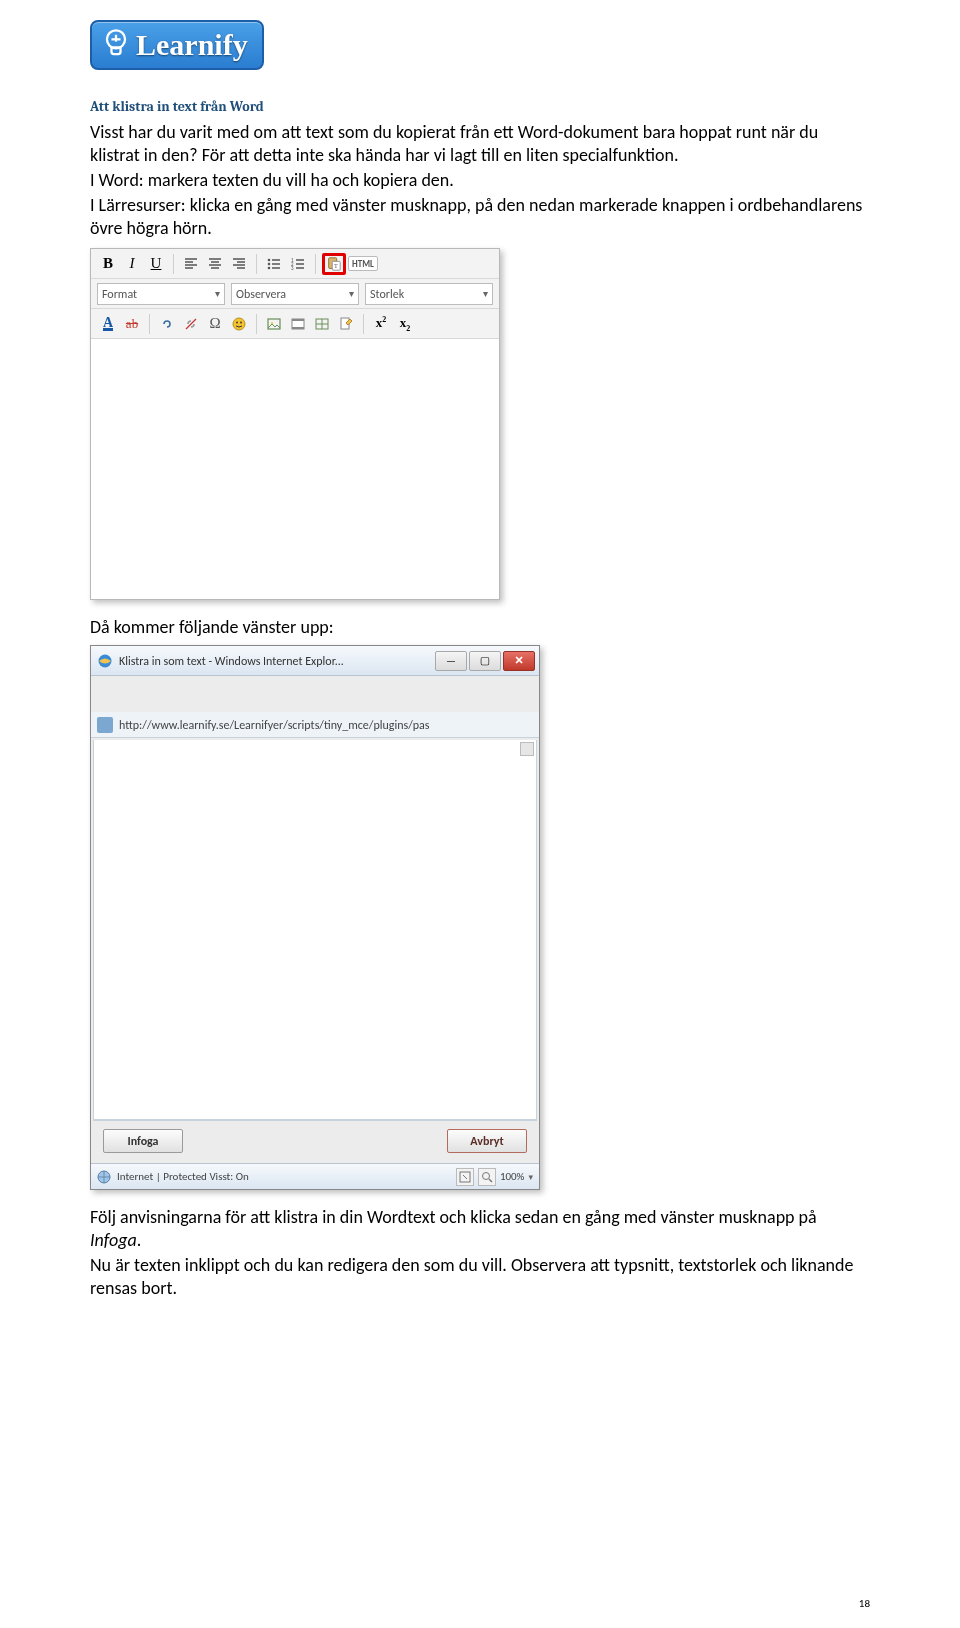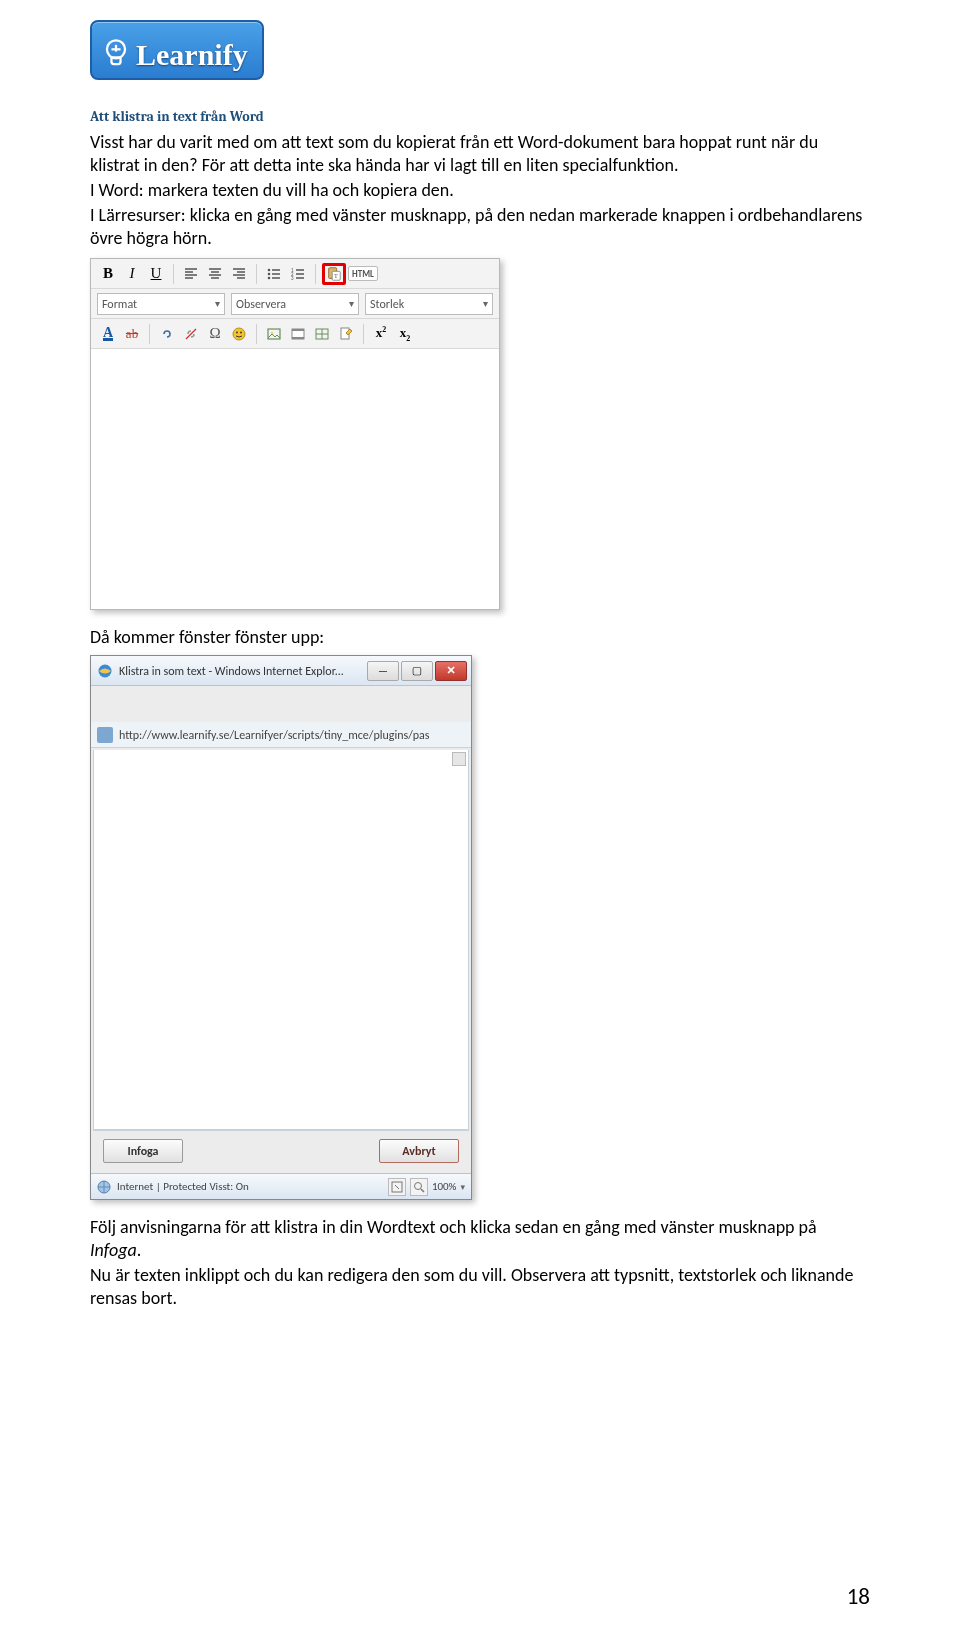--- a/index.html
+++ b/index.html
@@ -14,21 +14,21 @@
   }
   .page { padding: 20px 90px 0 90px; }
 
   
   .logo {
     display: inline-flex;
     align-items: center;
     background: linear-gradient(#4aa0e8, #2a7dd0);
     border: 2px solid #1c5fa8;
     border-radius: 8px;
-    padding: 16px 14px 6px 10px;
+    padding: 6px 14px 6px 10px;
     margin-bottom: 28px;
     box-shadow: inset 0 1px 0 rgba(255,255,255,.4);
   }
   .logo .bulb {
     width: 28px; height: 34px; margin-right: 6px;
     display:flex; align-items:center; justify-content:center;
   }
   .logo .bulb svg { width:100%; height:100%; }
   .logo-text {
     font-family: Georgia, 'Times New Roman', serif;
@@ -91,21 +91,21 @@
     padding:0 4px; color:#555; font-size:12px;
   }
   .tb-select .chev { font-size:10px; color:#666; }
   .tb-row2 { gap:6px; }
   .color-a { font-family:'Times New Roman',serif; font-weight:bold; font-size:14px; color:#1758a6; border-bottom:3px solid #1758a6; line-height:11px; }
   .strike-abc { font-family:'Times New Roman',serif; font-size:13px; text-decoration:line-through; color:#c0392b; }
   .tb-body { height:260px; background:#fff; }
 
   
   .fig-dialog {
-    width: 382px;
+    width: 450px;
     border:1px solid #888;
     box-shadow: 3px 3px 6px rgba(0,0,0,.25);
     background:#ececec;
     font-size:12px;
     margin-top:6px;
   }
   .dlg-titlebar {
     height:30px;
     background: linear-gradient(#f6f9fc,#dbe6f2);
     border-bottom:1px solid #b8c4d2;
@@ -175,21 +175,21 @@
     padding:0 6px; gap:6px; font-size:11px; color:#444;
   }
   .status-left { flex:1; display:flex; align-items:center; gap:6px; }
   .globe-icon { width:14px;height:14px; }
   .zoom-grp { display:flex; align-items:center; gap:4px; }
   .zoom-btn { width:18px;height:18px; border:1px solid #bbb; background:#f3f3f3; display:flex;align-items:center;justify-content:center; font-size:10px; }
 
   .page-number {
     position:absolute;
     bottom:18px; right:90px;
-    font-size:23px;
+    font-size:11px;
   }
 </style>
 </head>
 <body>
 
 <div class="page">
 
   
   <div class="logo">
     <span class="bulb">
@@ -334,21 +334,21 @@
       <span class="tb-btn">
           <span style="font-family:serif;font-size:13px;font-weight:bold;">x<sup style="font-size:8px;">2</sup></span>
         </span>
       <span class="tb-btn">
           <span style="font-family:serif;font-size:13px;font-weight:bold;">x<sub style="font-size:8px;">2</sub></span>
         </span>
     </div>
     <div class="tb-body"></div>
   </div>
 
-  <p class="para para-spacer">Då kommer fönster fönster upp:</p>
+  <p class="para para-spacer">Då kommer följande vänster upp:</p>
 
   
   <div class="fig-dialog">
     <div class="dlg-titlebar">
       <span class="ie-icon">
         <svg viewBox="0 0 16 16">
             <circle cx="8" cy="8" r="6.5" fill="#3a8bd6"></circle>
             <path d="M2 8q6-5 12 0q-6 5-12 0" fill="#f2c14e"></path>
           </svg>
       </span>

